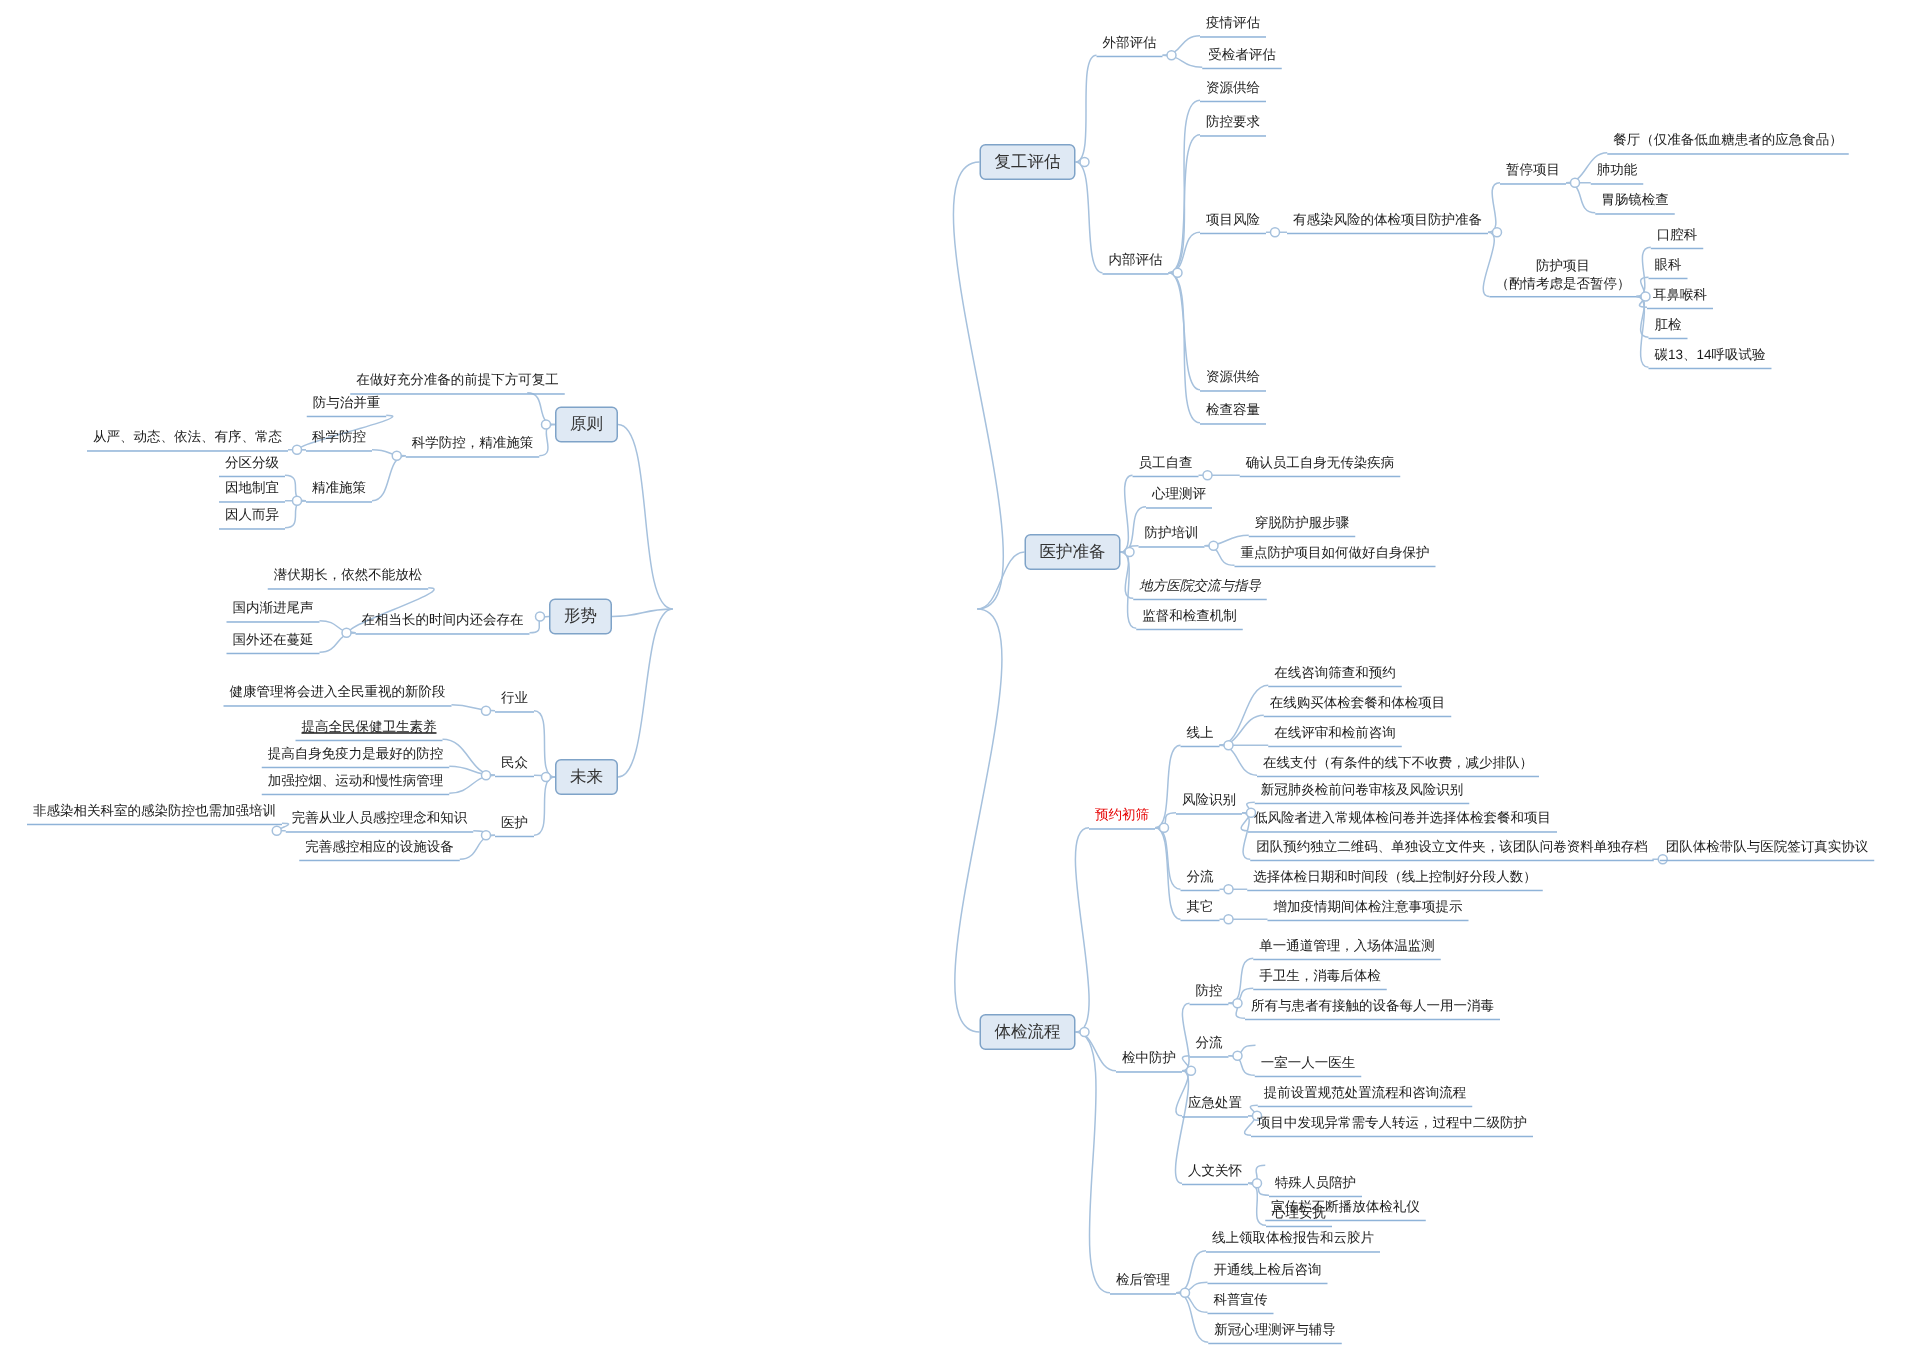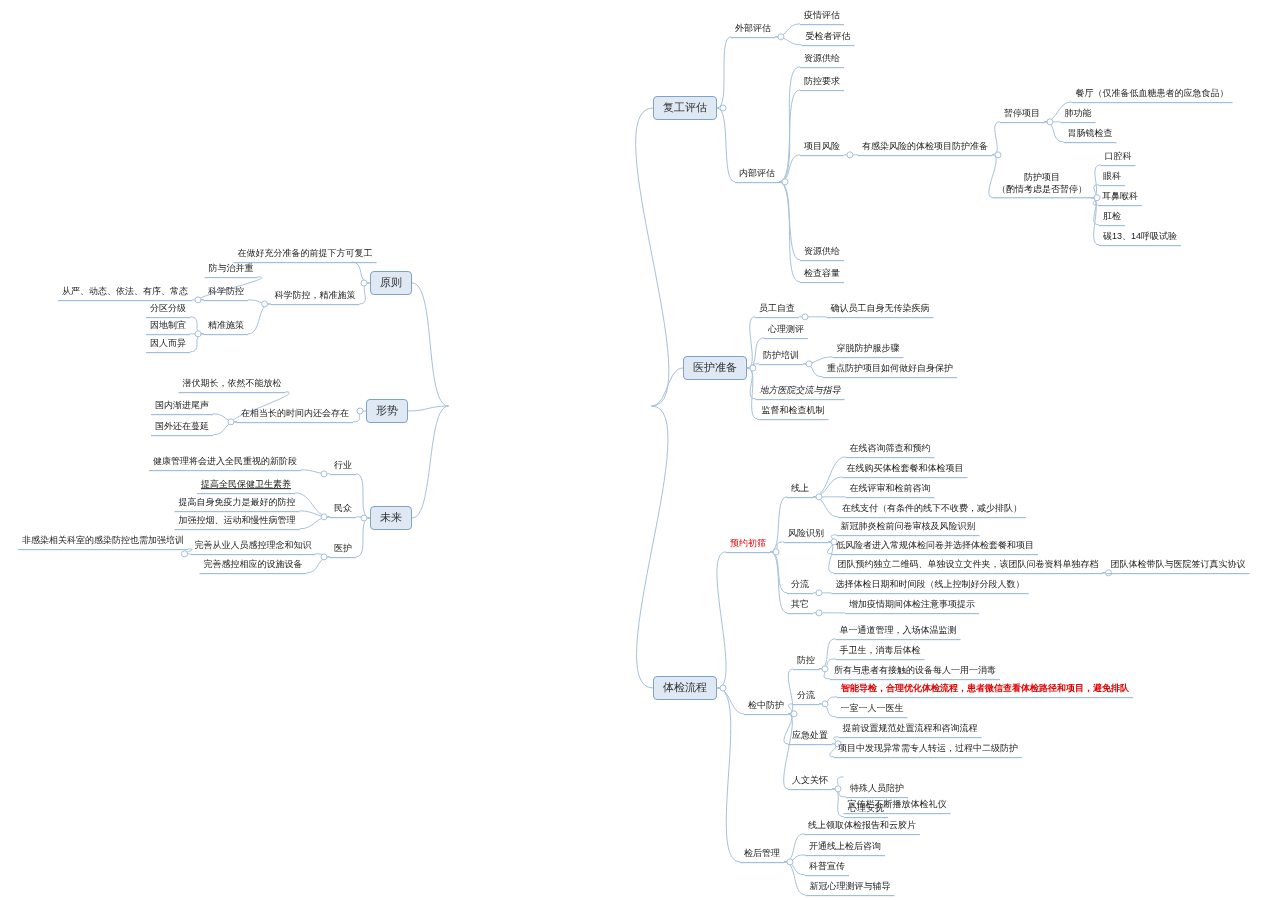--- a/index.html
+++ b/index.html
@@ -256,21 +256,20 @@
       <div class="node line" style="left: 800px; top: 586px;">分流</div>
       <div class="node line" style="left: 930px; top: 586px;">选择体检日期和时间段（线上控制好分段人数）</div>
       <div class="node line" style="left: 800px; top: 606px;">其它</div>
       <div class="node line" style="left: 912px; top: 606px;">增加疫情期间体检注意事项提示</div>
       <div class="node line" style="left: 766px; top: 707px;">检中防护</div>
       <div class="node line" style="left: 806px; top: 662px;">防控</div>
       <div class="node line" style="left: 898px; top: 632px;">单一通道管理，入场体温监测</div>
       <div class="node line" style="left: 880px; top: 652px;">手卫生，消毒后体检</div>
       <div class="node line" style="left: 915px; top: 672px;">所有与患者有接触的设备每人一用一消毒</div>
       <div class="node line" style="left: 806px; top: 697px;">分流</div>
-      <div class="node line" style="left: 985px; top: 690px; color: rgb(230, 0, 0); font-weight: 700;">智能导检，合理优化体检流程，患者微信查看体检路径和项目，避免排队</div>
       <div class="node line" style="left: 872px; top: 710px;">一室一人一医生</div>
       <div class="node line" style="left: 810px; top: 737px;">应急处置</div>
       <div class="node line" style="left: 910px; top: 730px;">提前设置规范处置流程和咨询流程</div>
       <div class="node line" style="left: 928px; top: 750px;">项目中发现异常需专人转运，过程中二级防护</div>
       <div class="node line" style="left: 810px; top: 782px;">人文关怀</div>
       <div class="node line" style="left: 897px; top: 770px; margin-top: 36px;">宣传栏不断播放体检礼仪</div>
       <div class="node line" style="left: 877px; top: 790px;">特殊人员陪护</div>
       <div class="node line" style="left: 866px; top: 810px;">心理安抚</div>
       <div class="node line" style="left: 762px; top: 855px;">检后管理</div>
       <div class="node line" style="left: 862px; top: 827px;">线上领取体检报告和云胶片</div>

